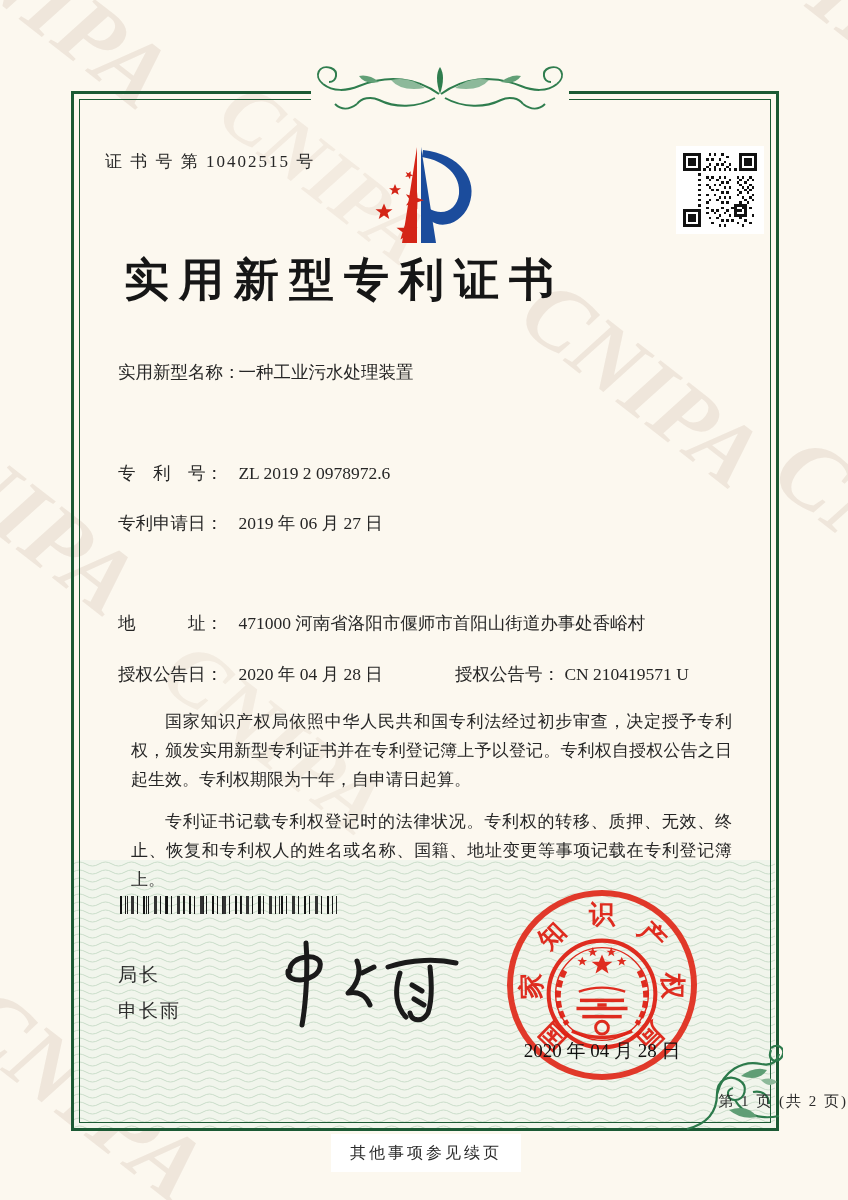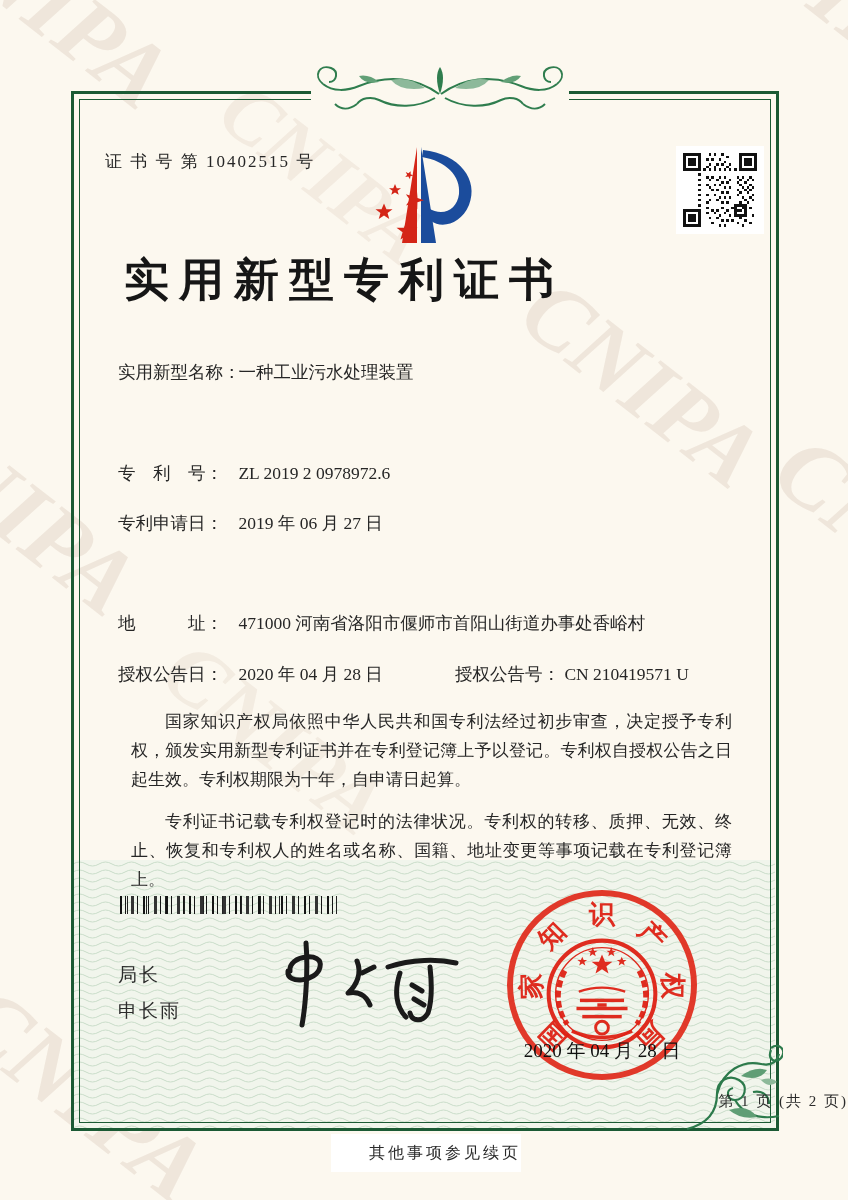--- a/index.html
+++ b/index.html
@@ -76,21 +76,21 @@
   .seal-chars span:nth-child(5){transform:rotate(45.5deg) translateY(-70px);}
   .seal-chars span:nth-child(6){transform:rotate(91deg) translateY(-70px);}
   .seal-chars span:nth-child(7){transform:rotate(136deg) translateY(-70px);}
   .emblem{position:absolute;left:37px;top:46px;}
   .seal-date{position:absolute;left:0;top:148px;width:190px;text-align:center;
       font-size:19px;color:#111;white-space:nowrap;}
 
   .page-info{position:absolute;left:0;top:1092px;width:848px;text-align:right;
       font-size:15px;letter-spacing:2px;color:#2b2b2b;}
   .note-box{position:absolute;left:331px;top:1134px;width:190px;height:38px;background:#ffffff;
-      text-align:right;line-height:38px;font-size:16px;letter-spacing:3px;color:#2b2b2b;}
+      text-align:center;line-height:38px;font-size:16px;letter-spacing:3px;color:#2b2b2b;}
 </style>
 </head>
 <body>
 
 <div class="page">
 
   <div class="wm wm1">CNIPA</div>
   <div class="wm wm2">CNIPA</div>
   <div class="wm wm3">CNIPA</div>
   <div class="wm wm4">CNIPA</div>

